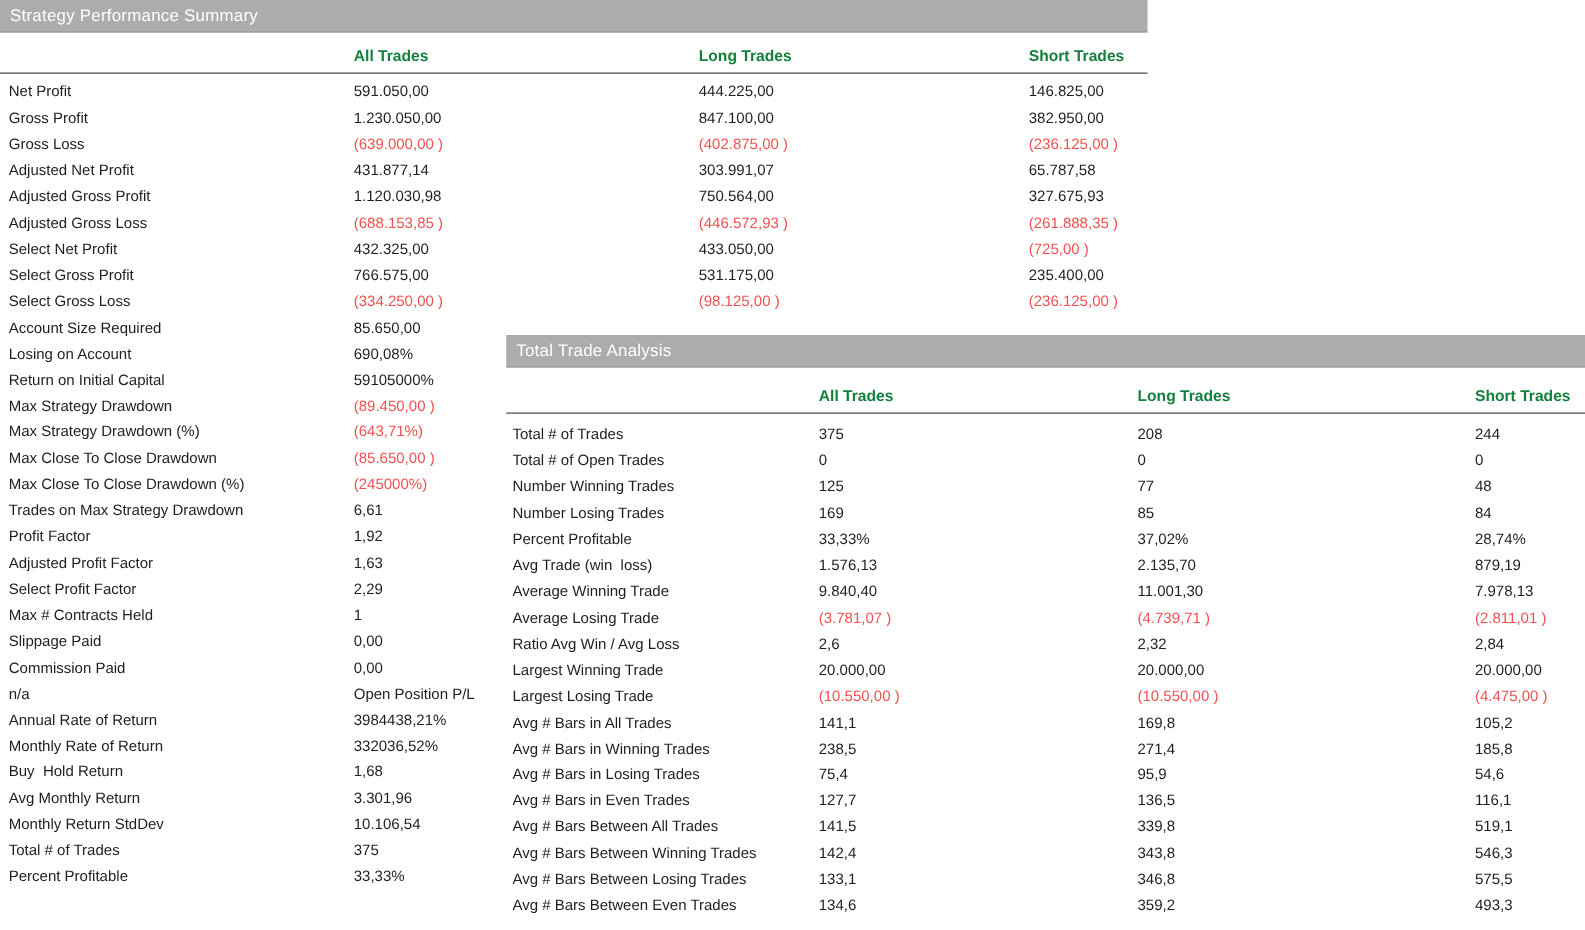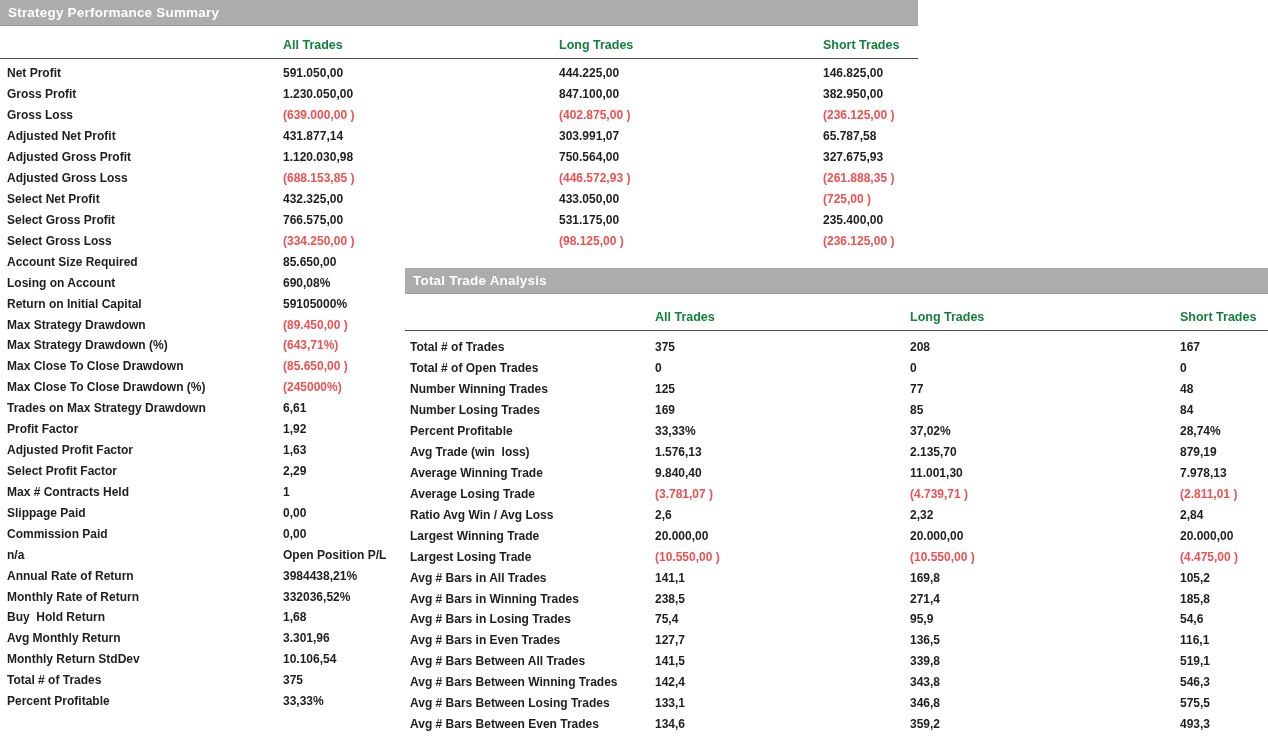--- a/index.html
+++ b/index.html
@@ -1,26 +1,26 @@
 <!DOCTYPE html>
 <html><head>
 <meta charset="utf-8">
 <style>
   * { margin:0; padding:0; box-sizing:border-box; }
   html,body { width:1268px; height:744px; background:#ffffff; overflow:hidden;
     font-family:"Liberation Sans","DejaVu Sans",sans-serif; }
   .panel { position:absolute; }
   .section-bar { height:26px; background:#acacac; border-bottom:1px solid #9b9b9b;
     display:flex; align-items:center; padding-left:8px; }
-  .section-title { color:#ffffff; font-weight:700; font-size:13.5px; letter-spacing:.2px; }
+  .section-title { color:#ffffff; font-weight:400; font-size:13.5px; letter-spacing:.2px; }
   .colhead { display:grid; align-items:end; padding-bottom:6px; height:32px; }
   .colhead .ch { color:#15803d; font-weight:700; font-size:12.5px; white-space:pre; }
   .rule { border-top:1px solid #4d4d4d; height:0; }
   .rows { padding-top:4px; }
-  .row { display:grid; height:20.93px; align-items:center;font-weight:bold; }
+  .row { display:grid; height:20.93px; align-items:center; }
   .cell { font-size:12px; color:#1e1e1e; white-space:pre; overflow:hidden; }
   .cell.neg { color:#f05050; }
   
   #summary-panel { left:0; top:4; width:918px; }
   #summary-panel .colhead, #summary-panel .row {
     grid-template-columns:276px 276px 264px auto; padding-left:7px; }
   
   #analysis-panel { left:405px; top:268px; width:863px; }
   #analysis-panel .colhead { height:36px; }
   #analysis-panel .colhead, #analysis-panel .row {
@@ -240,21 +240,21 @@
     <div class="ch">All Trades</div>
     <div class="ch">Long Trades</div>
     <div class="ch">Short Trades</div>
   </div>
   <div class="rule"></div>
   <div class="rows">
       <div class="row">
         <div class="cell label">Total # of Trades</div>
         <div class="cell val">375</div>
         <div class="cell val">208</div>
-        <div class="cell val">167</div>
+        <div class="cell val">244</div>
       </div>
       <div class="row">
         <div class="cell label">Total # of Open Trades</div>
         <div class="cell val">0</div>
         <div class="cell val">0</div>
         <div class="cell val">0</div>
       </div>
       <div class="row">
         <div class="cell label">Number Winning Trades</div>
         <div class="cell val">125</div>

